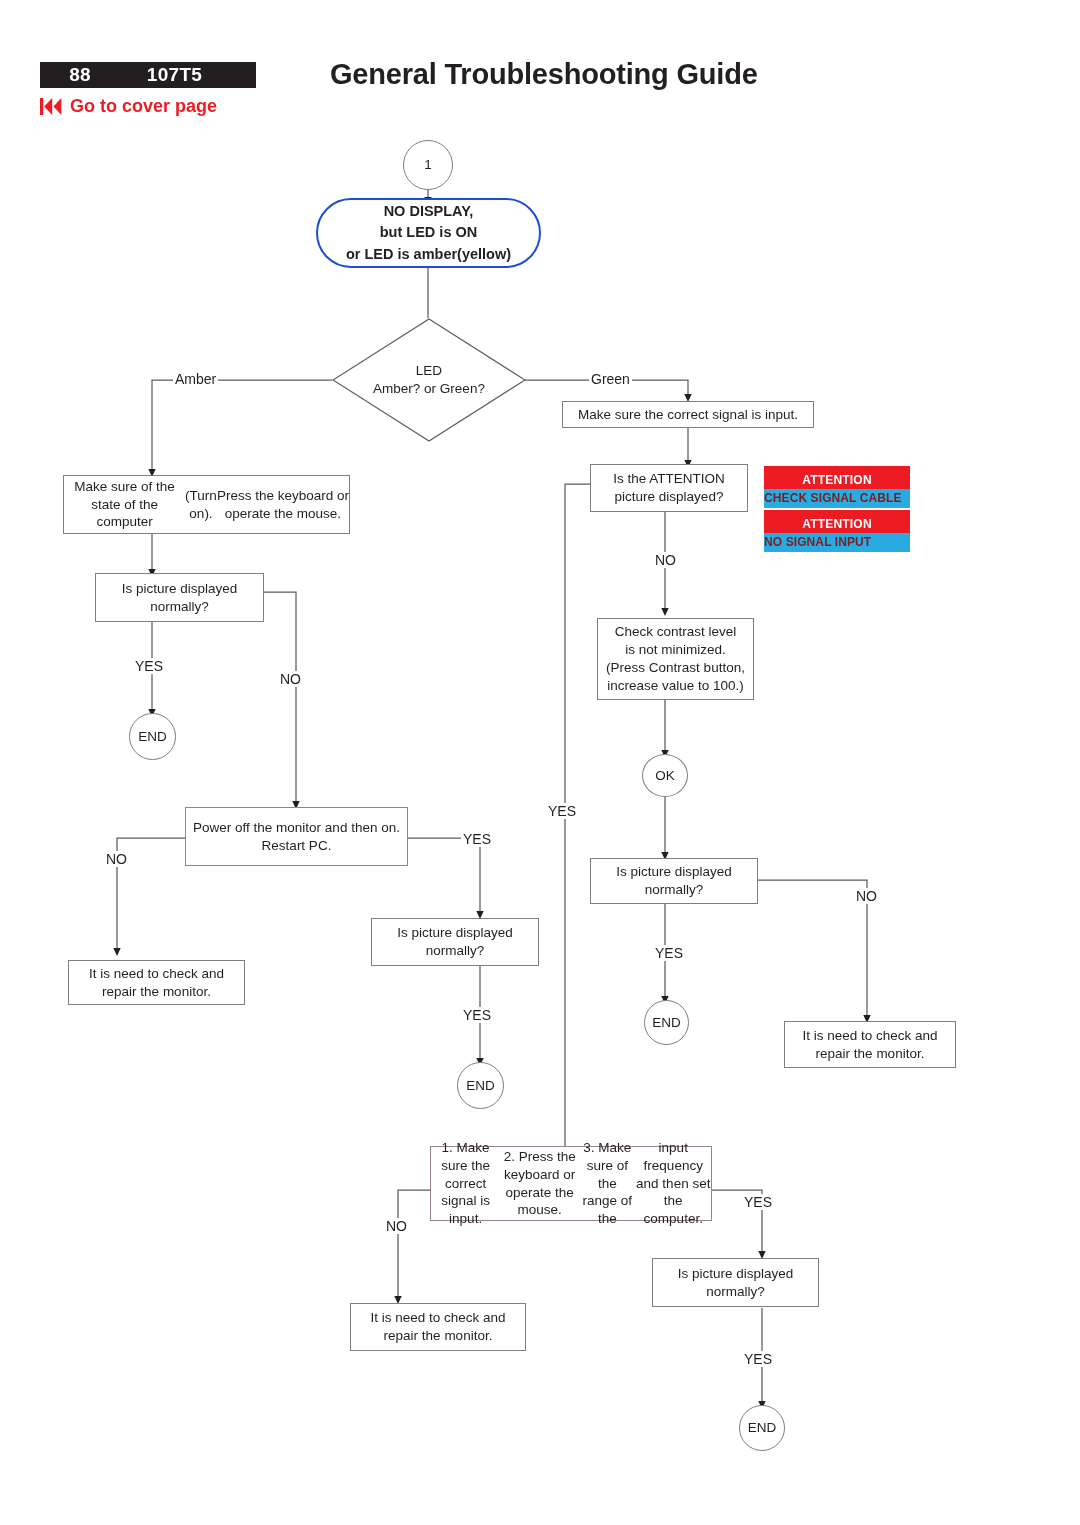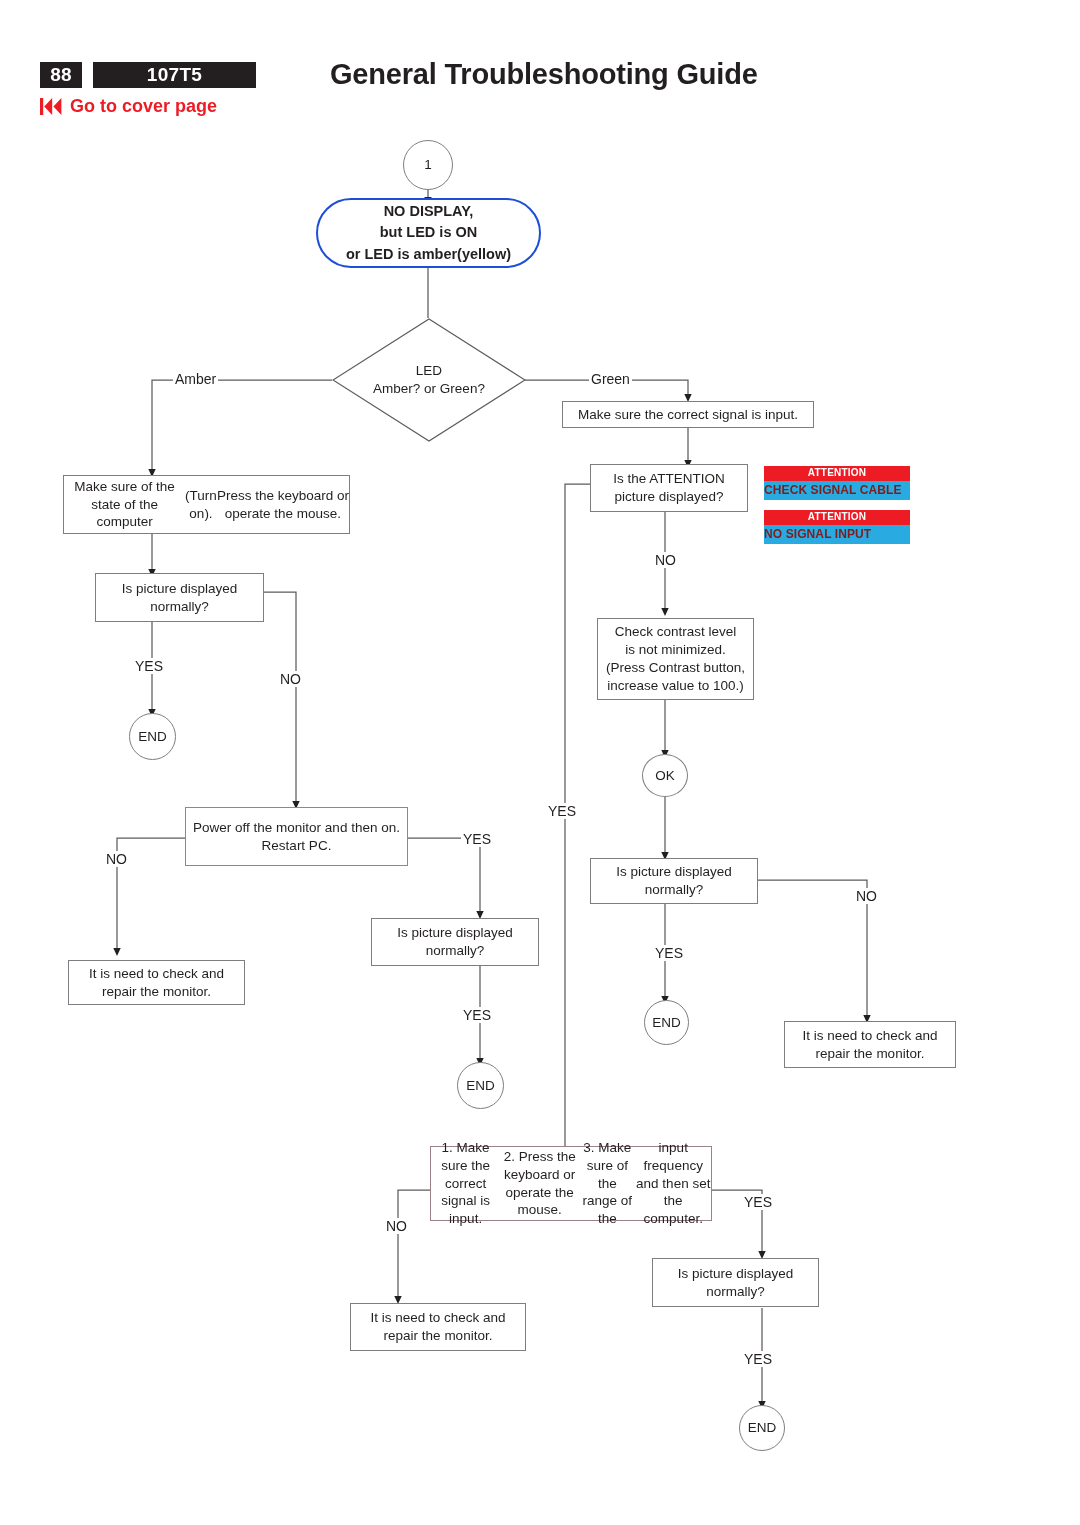--- a/index.html
+++ b/index.html
@@ -22,21 +22,21 @@
   .pagebadge {
     position: absolute;
     background: #231f20;
     color: #ffffff;
     font-weight: bold;
     display: flex;
     align-items: center;
     justify-content: center;
     letter-spacing: .3px;
   }
-  #page-number-badge { left: 40px; top: 62px; width: 42px; height: 26px; font-size: 19px; }
+  #page-number-badge { left: 40px; top: 62px; width: 42px; height: 26px; font-size: 19px; padding-left: 19px; }
   #model-badge      { left: 93px; top: 62px; width: 163px; height: 26px; font-size: 19px; }
 
   #cover-link {
     position: absolute;
     left: 40px; top: 96px;
     display: flex;
     align-items: center;
     gap: 8px;
     color: #ed1c24;
     font-weight: bold;
@@ -107,24 +107,24 @@
     background: #ffffff;
     padding: 0 2px;
   }
 
   
   .attention-badge { position: absolute; width: 146px; }
   .attention-badge .att-head {
     background: #ed1c24;
     color: #ffffff;
     font-weight: bold;
-    font-size: 10px;
+    font-size: 12px;
     text-align: center;
     letter-spacing: .2px;
-    padding: 2px 0 2px;
+    padding: 8px 0 2px;
     line-height: 1.05;
   }
   .attention-badge .att-body {
     background: #29abe2;
     color: #7f1d1d;
     font-weight: bold;
     font-size: 12px;
     text-align: left;
     letter-spacing: .1px;
     padding: 3px 0 4px;

